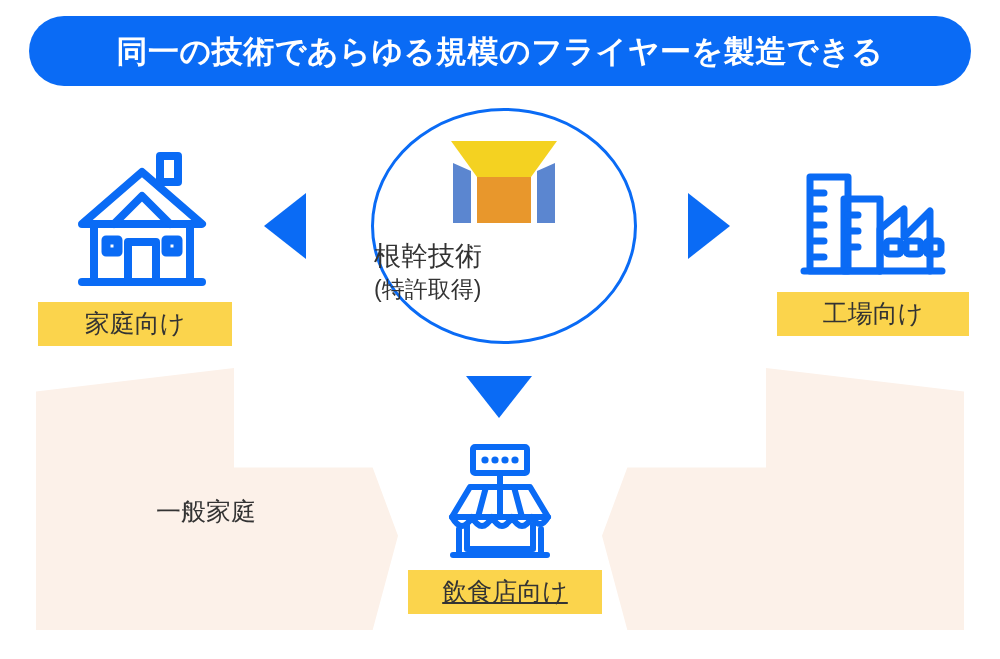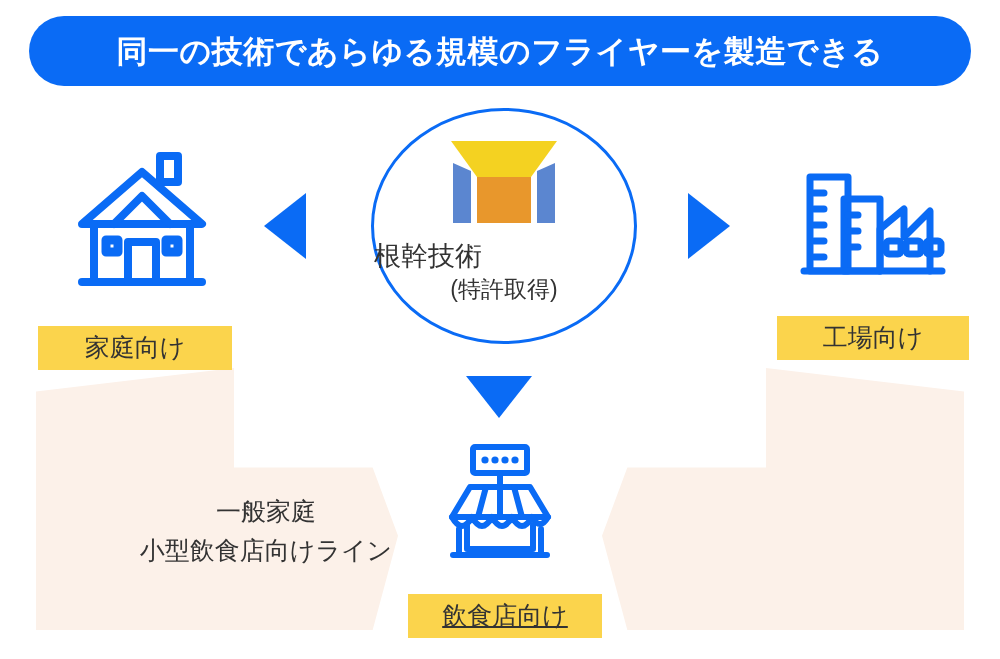--- a/index.html
+++ b/index.html
@@ -78,21 +78,21 @@
   .panel-text {
     position: absolute;
     left: 0;
     right: 0;
     text-align: center;
     color: #333333;
     font-size: 25px;
     line-height: 1.55;
     white-space: nowrap;
   }
-  #panel-left-text { top: 492px; left: 49px; width: 340px; padding-left: 47px; }
+  #panel-left-text { top: 492px; left: 36px; width: 340px; }
   #panel-right-text { top: 492px; left: 630px; width: 340px; }
 
   
   #center-node {
     position: absolute;
     left: 371px;
     top: 108px;
     width: 266px;
     height: 236px;
     border: 3px solid #0a6bf5;
@@ -114,21 +114,21 @@
     color: #333333;
     font-size: 27px;
     line-height: 1.12;
     white-space: nowrap;
   }
   #center-sublabel {
     position: absolute;
     left: 0;
     right: 0;
     top: 166px;
-    text-align: center;
+    text-align: left;
     color: #333333;
     font-size: 23px;
     line-height: 1.12;
     white-space: nowrap;
   }
 
   
   .arrow { position: absolute; width: 0; height: 0; }
   #arrow-left {
     left: 264px; top: 193px;
@@ -156,40 +156,38 @@
     position: absolute;
     background: #fbd44c;
     color: #333333;
     font-size: 25px;
     line-height: 34px;
     height: 34px;
     padding: 4px 16px 6px 16px;
     white-space: nowrap;
     text-align: center;
     box-sizing: content-box;
-    margin-top: 24px;
   }
   #node-home { left: 74px; top: 150px; }
   #tag-home  { left: 38px; top: 302px; width: 162px; }
   #node-factory { left: 800px; top: 165px; }
   #tag-factory  { left: 777px; top: 292px; width: 160px; }
   #node-shop { left: 445px; top: 443px; }
   #tag-shop  { left: 408px; top: 570px; width: 162px; text-decoration: underline; }
 </style>
 </head>
 <body>
 
 <div id="stage">
 
   <div class="line-panel" id="panel-left"></div>
   <div class="line-panel" id="panel-right"></div>
 
   <div class="panel-text" id="panel-left-text">
     <div>一般家庭</div>
-    <div>小型飲食店向けライン</div>
   </div>
 
   <div id="header-banner">
     <span id="header-title">同一の技術であらゆる規模のフライヤーを製造できる</span>
   </div>
 
   <div class="arrow" id="arrow-left"></div>
   <div class="arrow" id="arrow-right"></div>
   <div class="arrow" id="arrow-down"></div>
 

